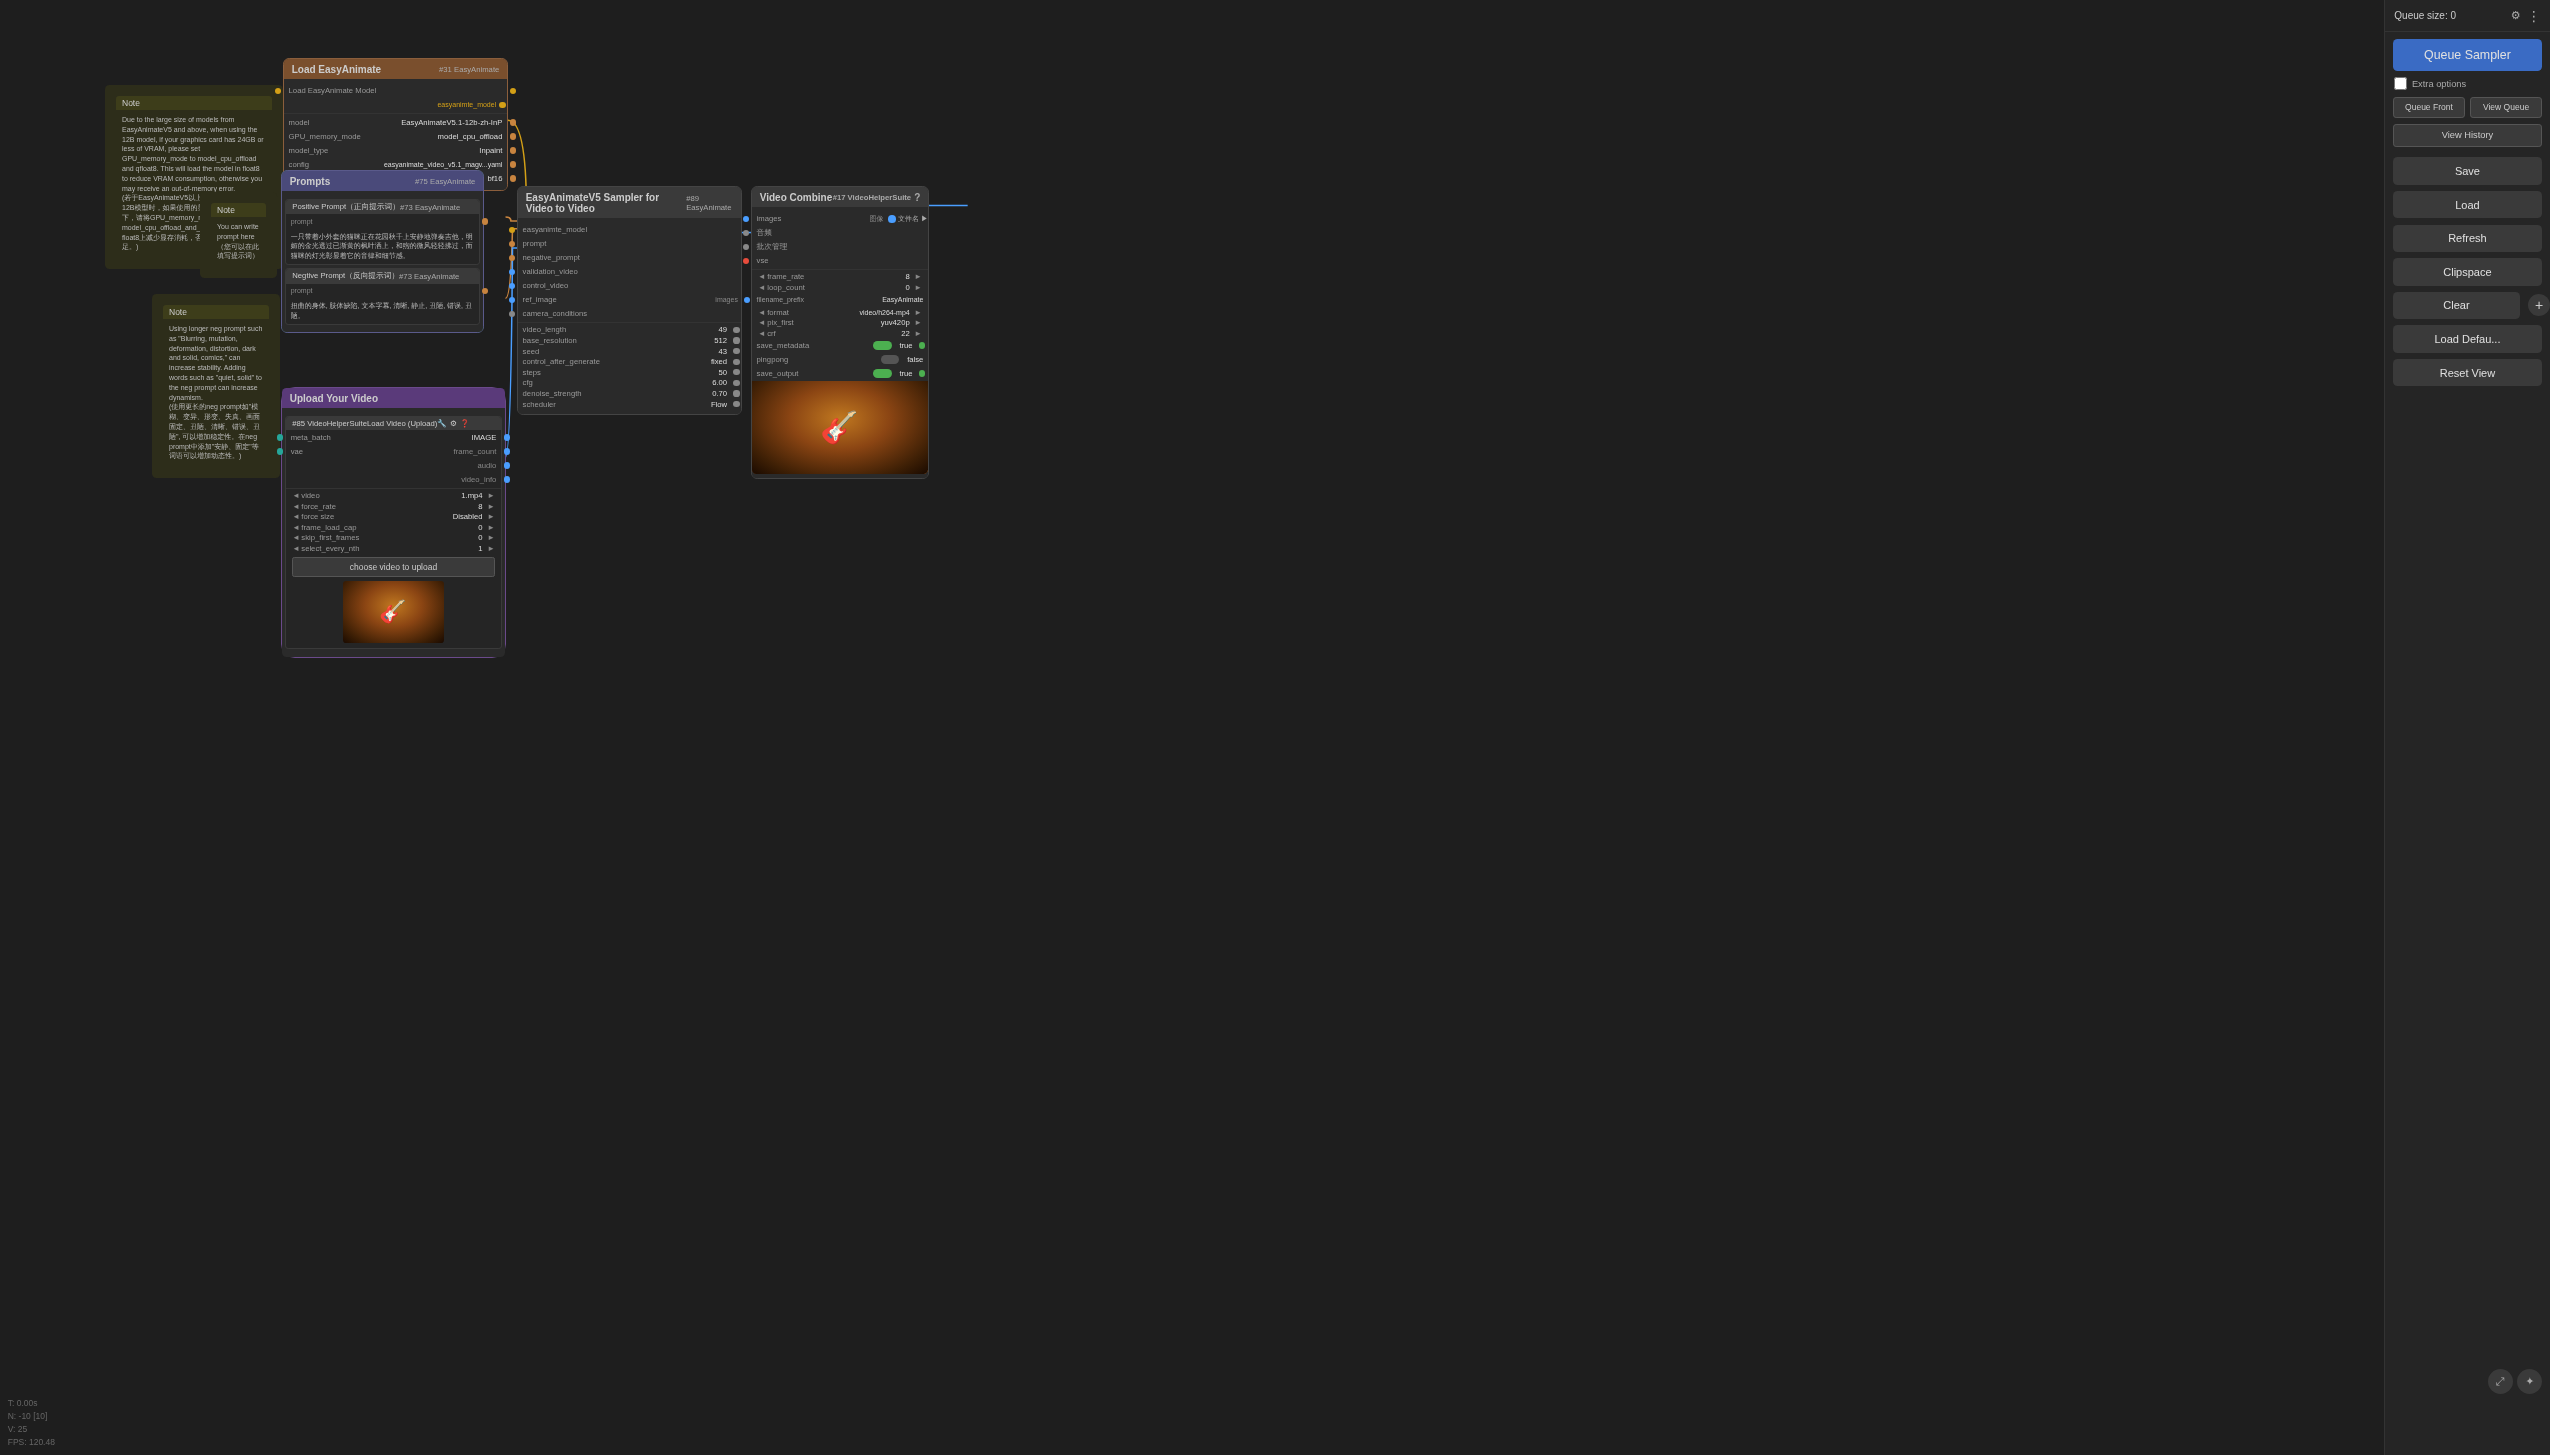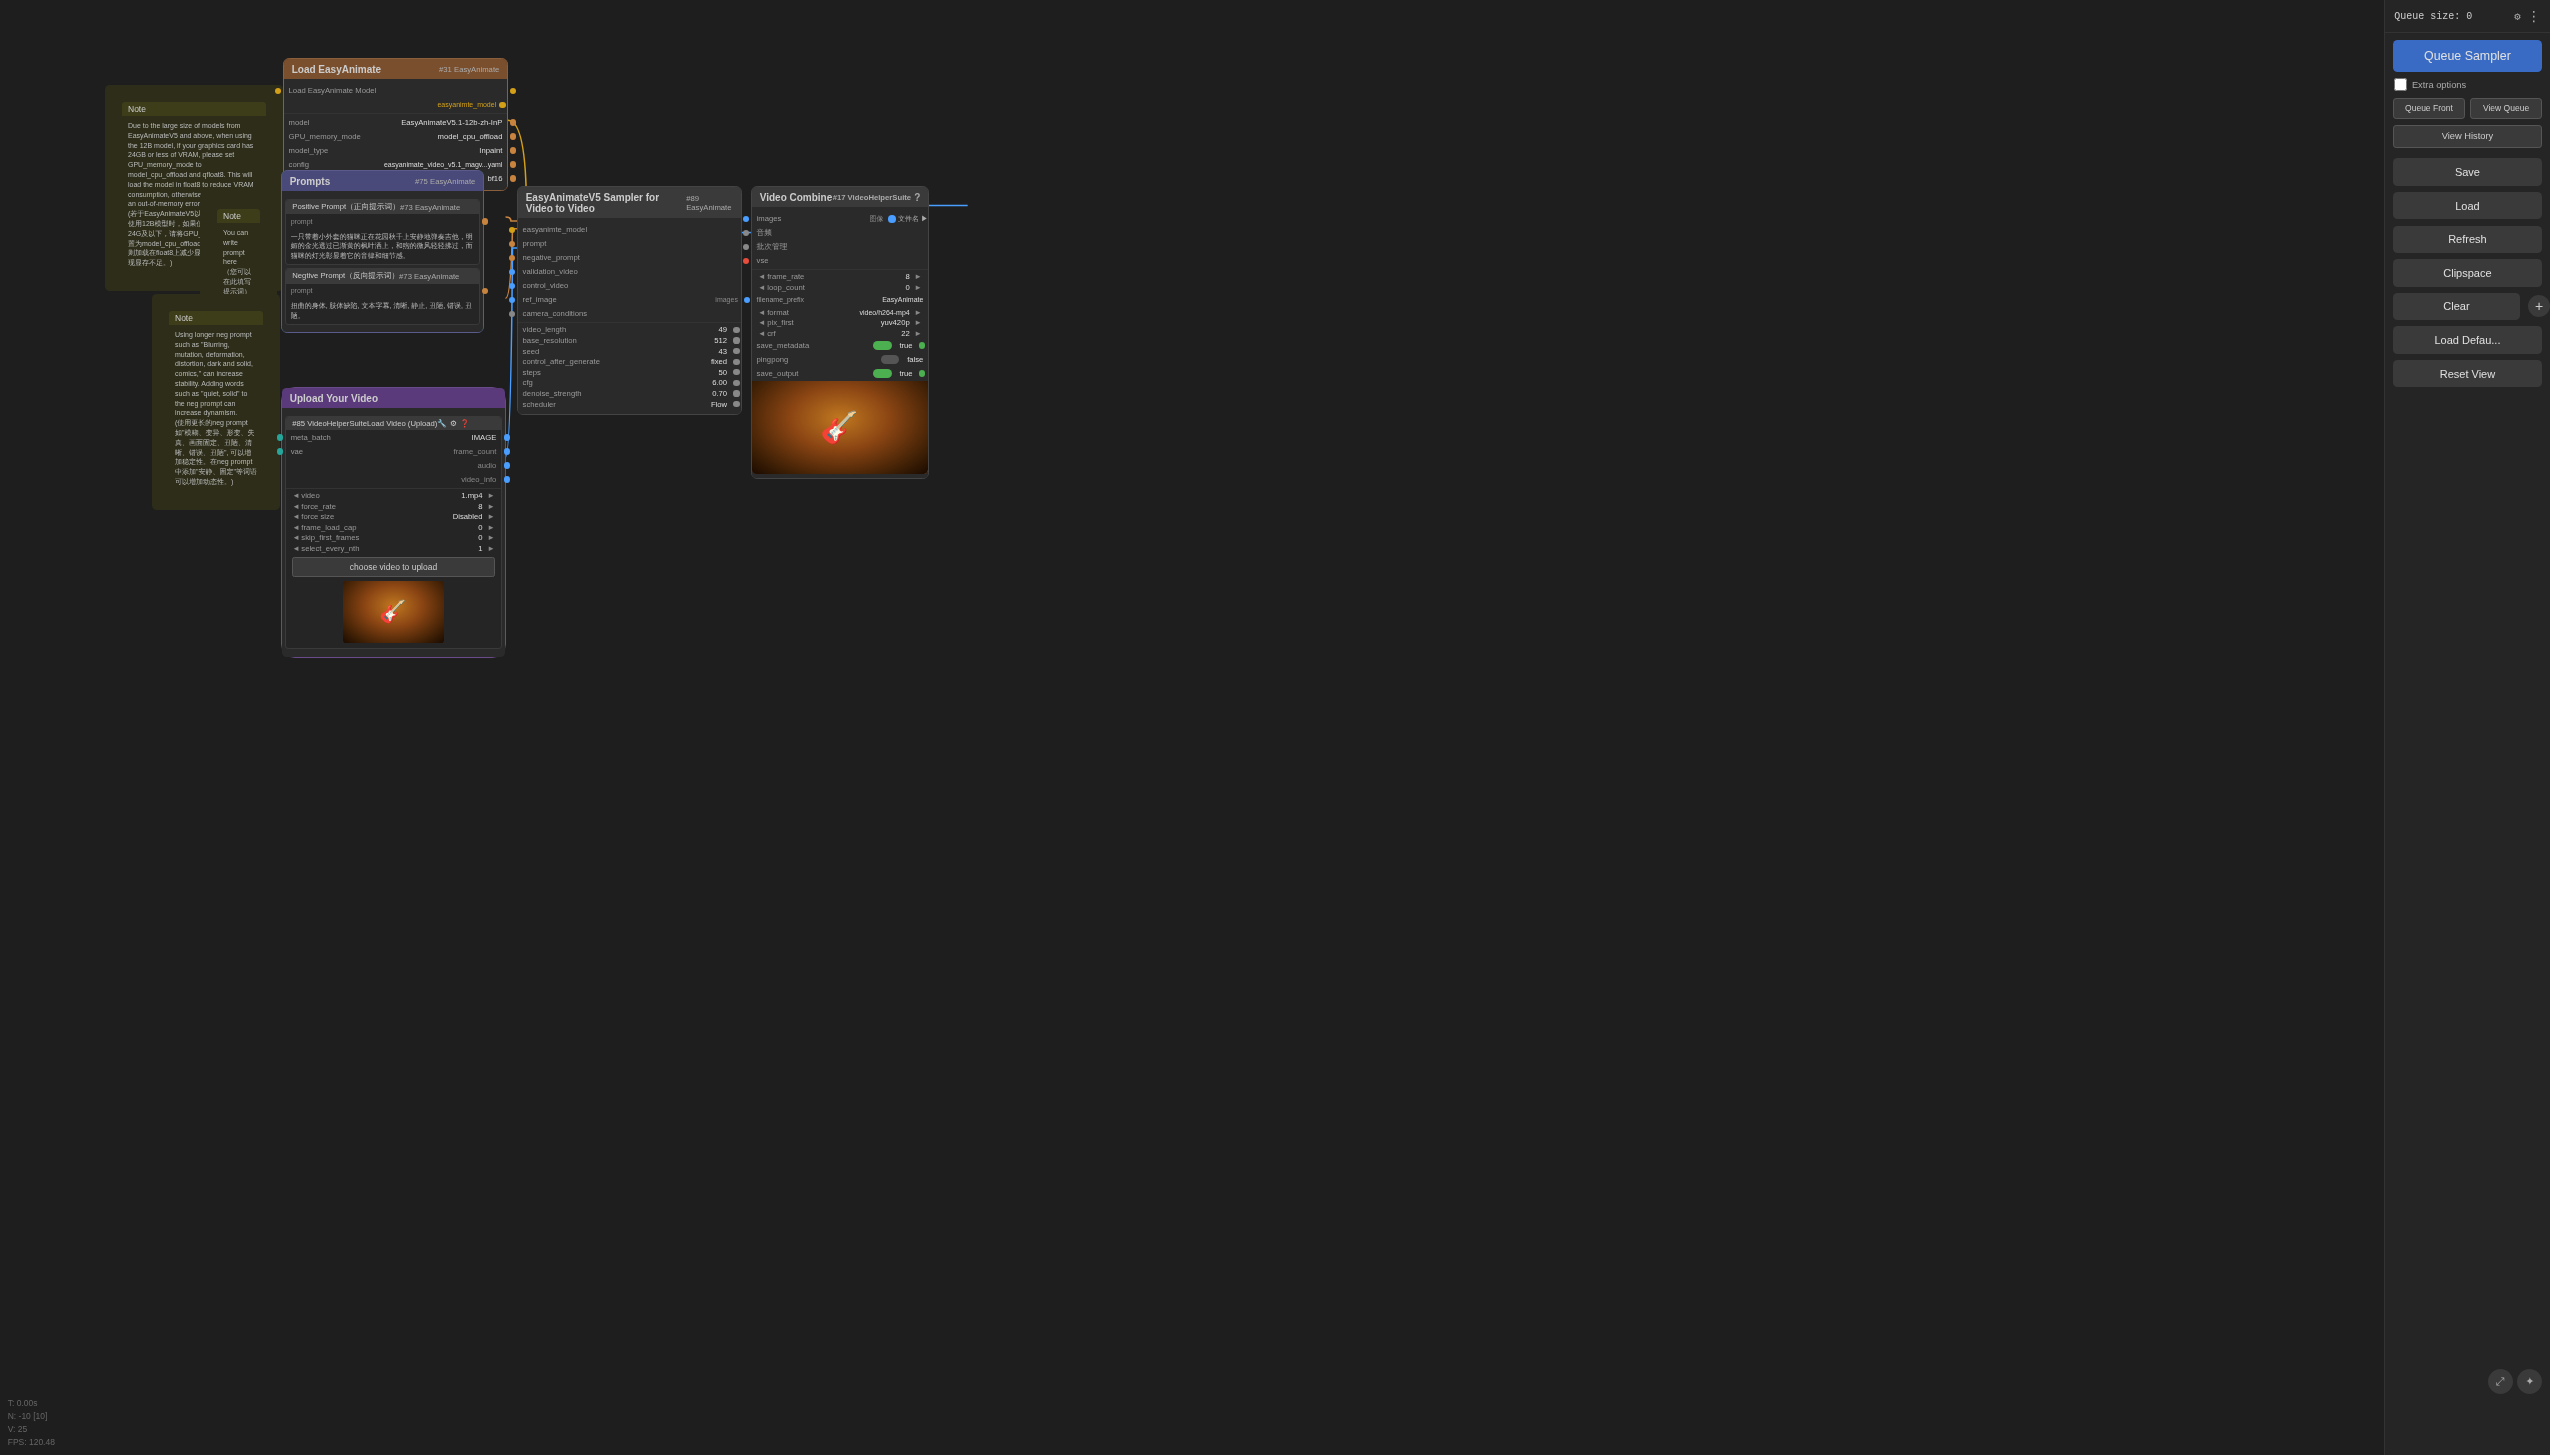--- a/index.html
+++ b/index.html
@@ -92,21 +92,21 @@
 
     .load-easyanimate .node-header {
       background: #7a4f2d;
     }
 
     
     .note-node {
       background: #2d2d1a;
       border-color: #5a5a2a;
       border-radius: 4.6px;
-      padding: 23px;
+      padding: 17px;
     }
 
     .note-title {
       background: #3d3d1a;
       padding: 2.3px 6.2px;
       font-size: 8.5px;
       color: #ccc;
       border-radius: 3.1px 3.1px 0 0;
       margin: -6.2px -6.2px 4.6px -6.2px;
     }
@@ -215,21 +215,20 @@
     }
 
     .sidebar-header {
       display: flex;
       align-items: center;
       justify-content: space-between;
       padding: 7.7px 9.3px;
       border-bottom: 0.8px solid #333;
       color: #ccc;
       font-size: 10px;
-      font-family: Liberation Mono, monospace;
     }
 
     .sidebar-btn {
       display: block;
       width: calc(100% - 15.5px);
       margin: 3.1px 7.7px;
       padding: 7.7px;
       border-radius: 4.6px;
       border: none;
       cursor: pointer;

